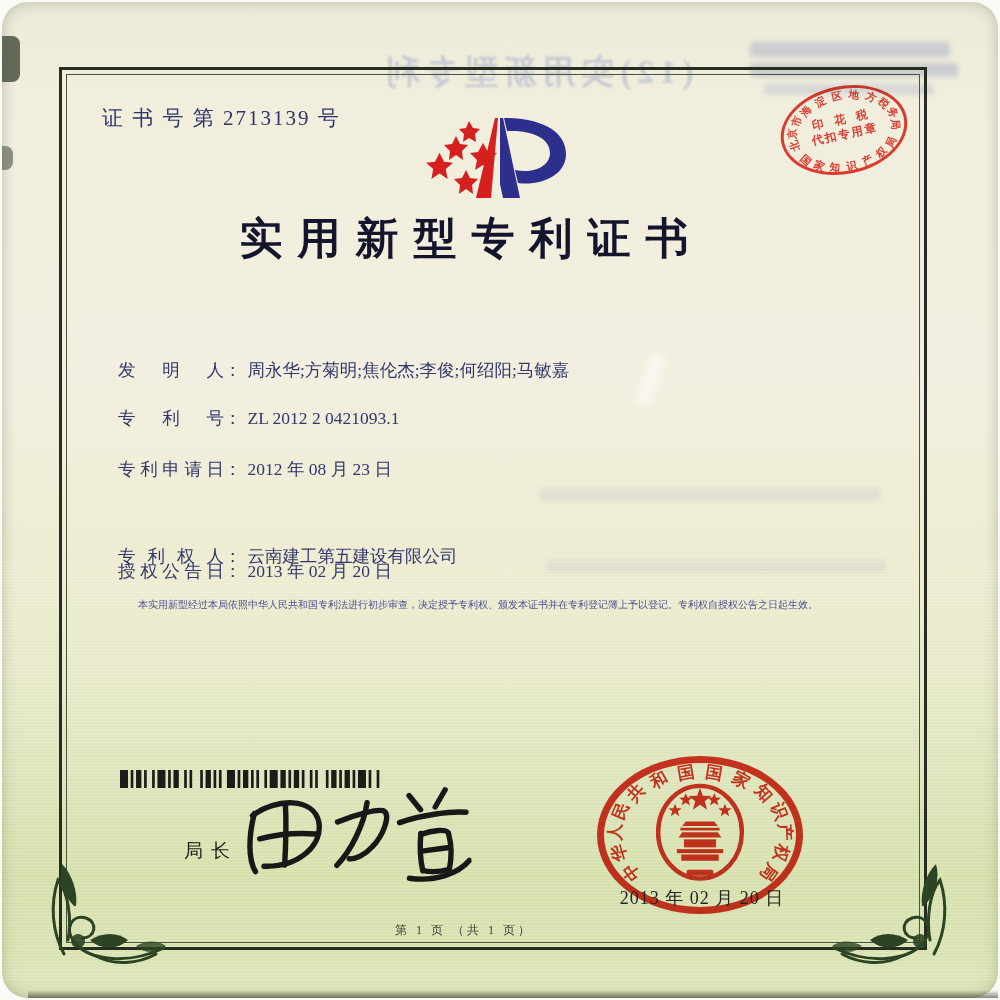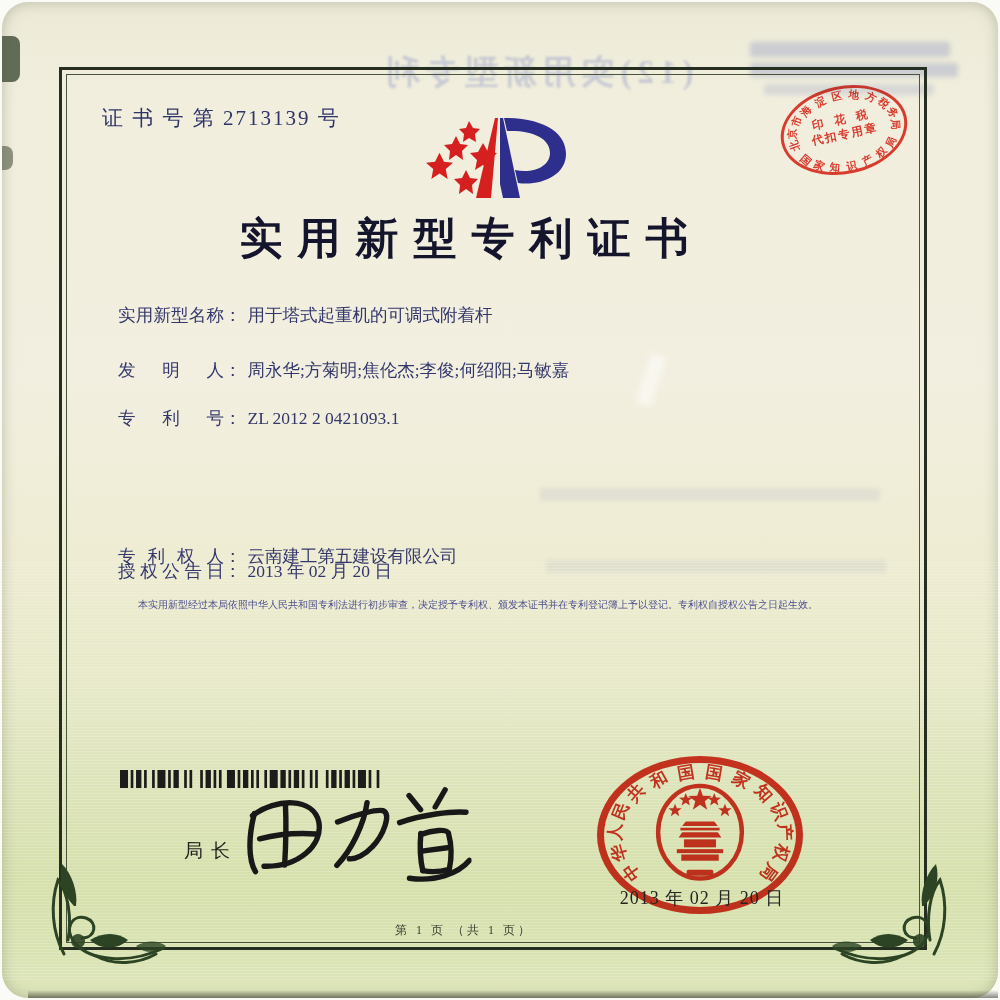--- a/index.html
+++ b/index.html
@@ -125,28 +125,28 @@
         <polygon points="87,30 90,30 83,110 68,110"></polygon>
       </g>
       <g fill="#2e2f8d">
         <polygon points="92,30 95,30 112,110 95,110 92,96"></polygon>
         <path d="M96,30 C138,30 158,46 158,66 C158,88 132,98 110,95 L107,82 C126,86 142,78 142,65 C142,50 124,42 99,43 Z"></path>
       </g>
     </svg>
 
     <div class="title">实用新型专利证书</div>
 
-    <div class="field" style="top:301px;">
-      <span class="lbl">实用新型名称</span><span class="colon">：</span><span class="val">用于塔式起重机的可调式附着杆</span>
-    </div>
     <div class="field" style="top:356px;">
       <span class="lbl">发明人</span><span class="colon">：</span><span class="val">周永华;方菊明;焦伦杰;李俊;何绍阳;马敏嘉</span>
     </div>
     <div class="field" style="top:404px;">
       <span class="lbl">专利号</span><span class="colon">：</span><span class="val">ZL 2012 2 0421093.1</span>
+    </div>
+    <div class="field" style="top:455px;">
+      <span class="lbl">专利申请日</span><span class="colon">：</span><span class="val">2012 年 08 月 23 日</span>
     </div>
     <div class="field" style="top:506px;margin-top:36px;">
       <span class="lbl">专利权人</span><span class="colon">：</span><span class="val">云南建工第五建设有限公司</span>
     </div>
     <div class="field" style="top:557px;">
       <span class="lbl">授权公告日</span><span class="colon">：</span><span class="val">2013 年 02 月 20 日</span>
     </div>
 
     <div class="body-text">
       <p>本实用新型经过本局依照中华人民共和国专利法进行初步审查，决定授予专利权、颁发本证书并在专利登记簿上予以登记。专利权自授权公告之日起生效。</p>

